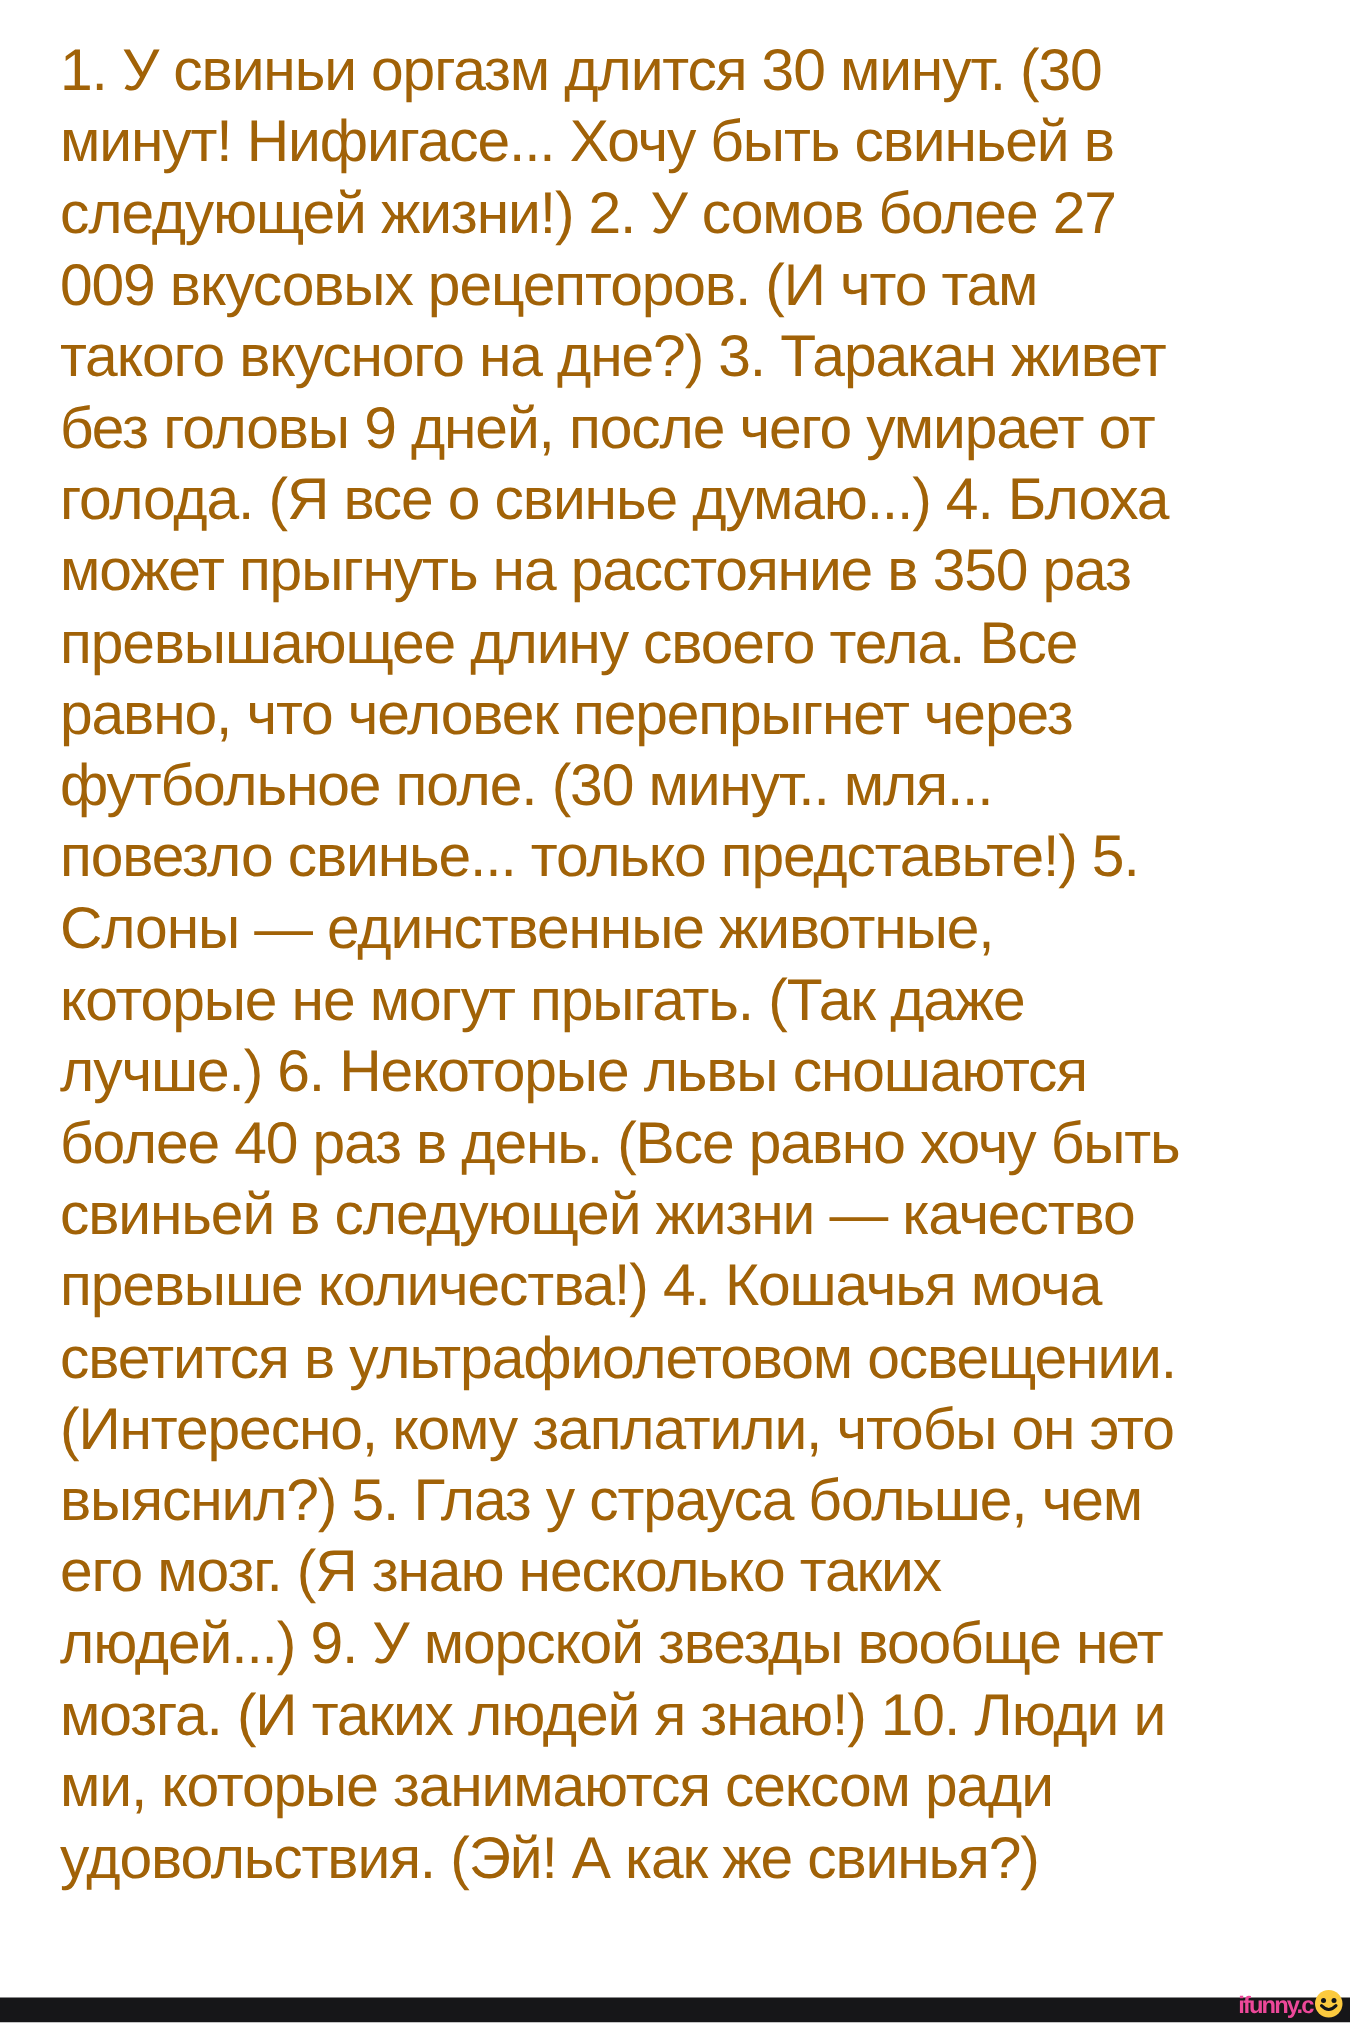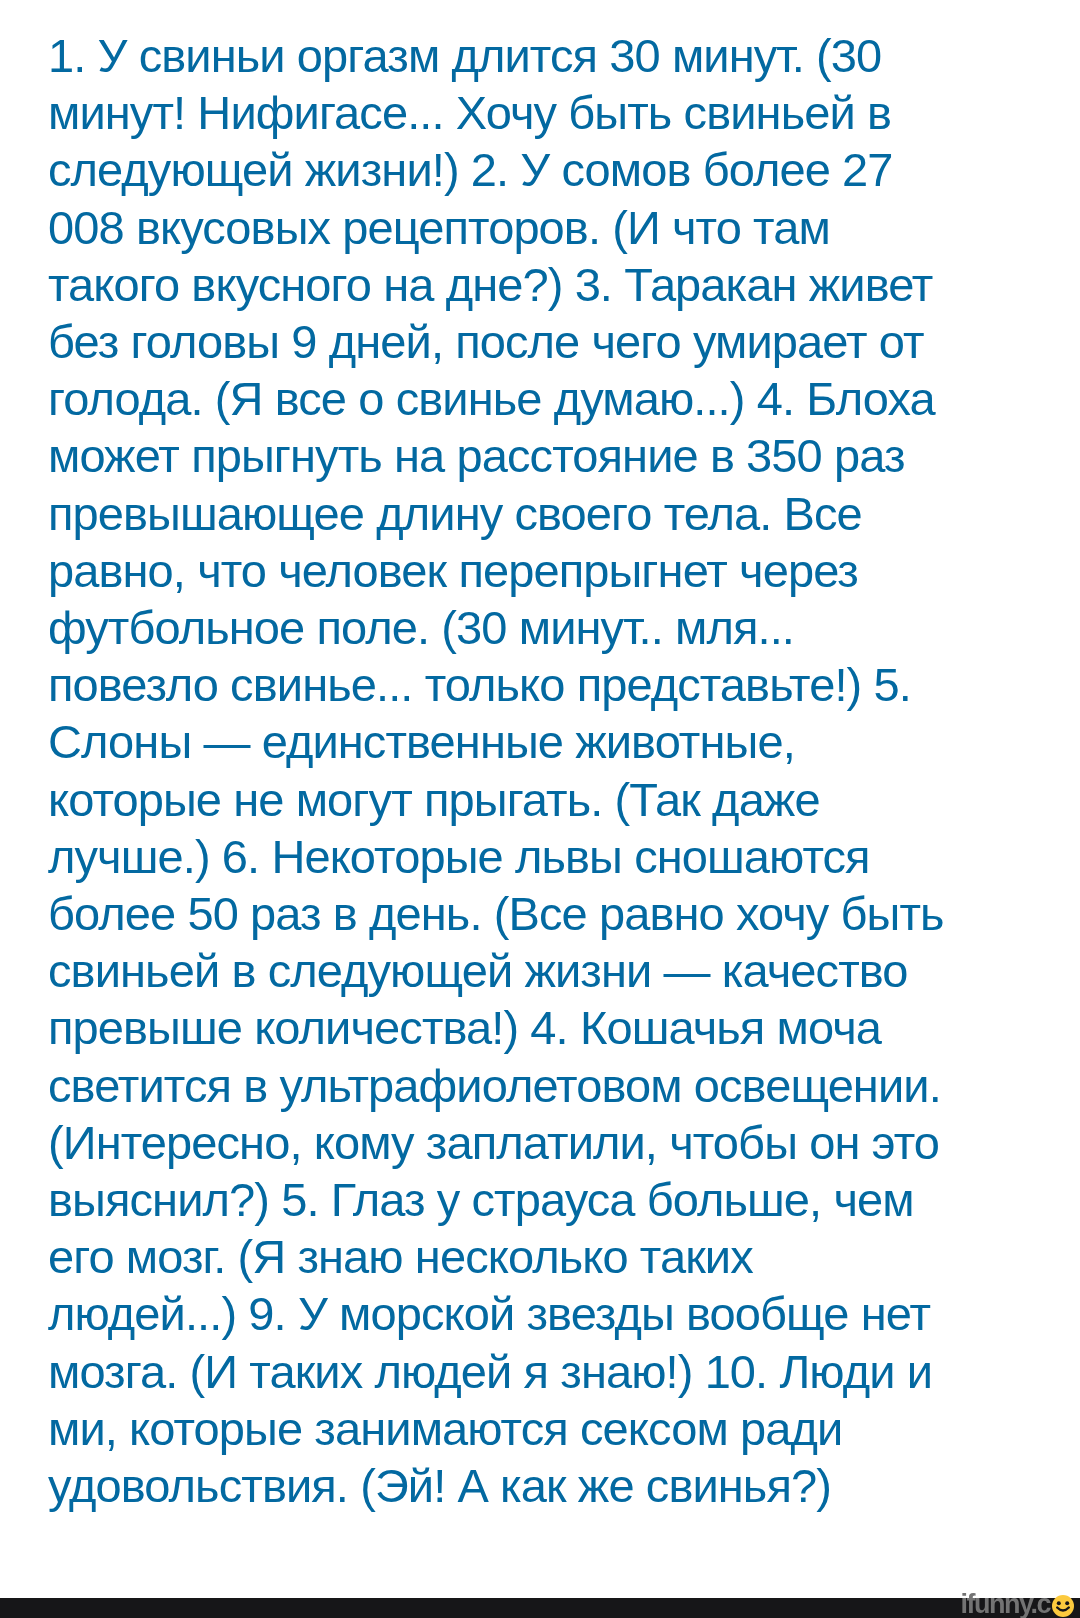--- a/index.html
+++ b/index.html
@@ -15,21 +15,21 @@
     position: relative;
     width: 1080px;
     height: 1618px;
     background: #ffffff;
   }
   .text-block {
     position: absolute;
     left: 48px;
     top: 27px;
     width: 1000px;
-    color: #0369a1;
+    color: #a16207;
     font-size: 47px;
     line-height: 57.2px;
     letter-spacing: -0.9px;
     font-weight: 400;
   }
   .line {
     white-space: nowrap;
   }
   .footer-bar {
     position: absolute;
@@ -37,56 +37,56 @@
     bottom: 0;
     width: 1080px;
     height: 20px;
     background: #161618;
   }
   .watermark {
     position: absolute;
     right: 5px;
     bottom: 0px;
     display: flex;
-    align-items: flex-end;
-    color: #737373;
-    font-size: 27px;
+    align-items: flex-start;
+    color: #ec4899;
+    font-size: 19px;
     line-height: 27px;
     font-weight: 700;
     letter-spacing: -1.5px;
   }
   .watermark .smiley {
     width: 24px;
     height: 24px;
     margin-left: 1px;
     display: inline-block;
   }
 </style>
 </head>
 <body>
 
 <div class="page">
 
   <div class="text-block">
     <div class="line">1. У свиньи оргазм длится 30 минут. (30</div>
     <div class="line">минут! Нифигасе... Хочу быть свиньей в</div>
     <div class="line">следующей жизни!) 2. У сомов более 27</div>
-    <div class="line">008 вкусовых рецепторов. (И что там</div>
+    <div class="line">009 вкусовых рецепторов. (И что там</div>
     <div class="line">такого вкусного на дне?) 3. Таракан живет</div>
     <div class="line">без головы 9 дней, после чего умирает от</div>
     <div class="line">голода. (Я все о свинье думаю...) 4. Блоха</div>
     <div class="line">может прыгнуть на расстояние в 350 раз</div>
     <div class="line">превышающее длину своего тела. Все</div>
     <div class="line">равно, что человек перепрыгнет через</div>
     <div class="line">футбольное поле. (30 минут.. мля...</div>
     <div class="line">повезло свинье... только представьте!) 5.</div>
     <div class="line">Слоны — единственные животные,</div>
     <div class="line">которые не могут прыгать. (Так даже</div>
     <div class="line">лучше.) 6. Некоторые львы сношаются</div>
-    <div class="line">более 50 раз в день. (Все равно хочу быть</div>
+    <div class="line">более 40 раз в день. (Все равно хочу быть</div>
     <div class="line">свиньей в следующей жизни — качество</div>
     <div class="line">превыше количества!) 4. Кошачья моча</div>
     <div class="line">светится в ультрафиолетовом освещении.</div>
     <div class="line">(Интересно, кому заплатили, чтобы он это</div>
     <div class="line">выяснил?) 5. Глаз у страуса больше, чем</div>
     <div class="line">его мозг. (Я знаю несколько таких</div>
     <div class="line">людей...) 9. У морской звезды вообще нет</div>
     <div class="line">мозга. (И таких людей я знаю!) 10. Люди и</div>
     <div class="line">ми, которые занимаются сексом ради</div>
     <div class="line">удовольствия. (Эй! А как же свинья?)</div>

